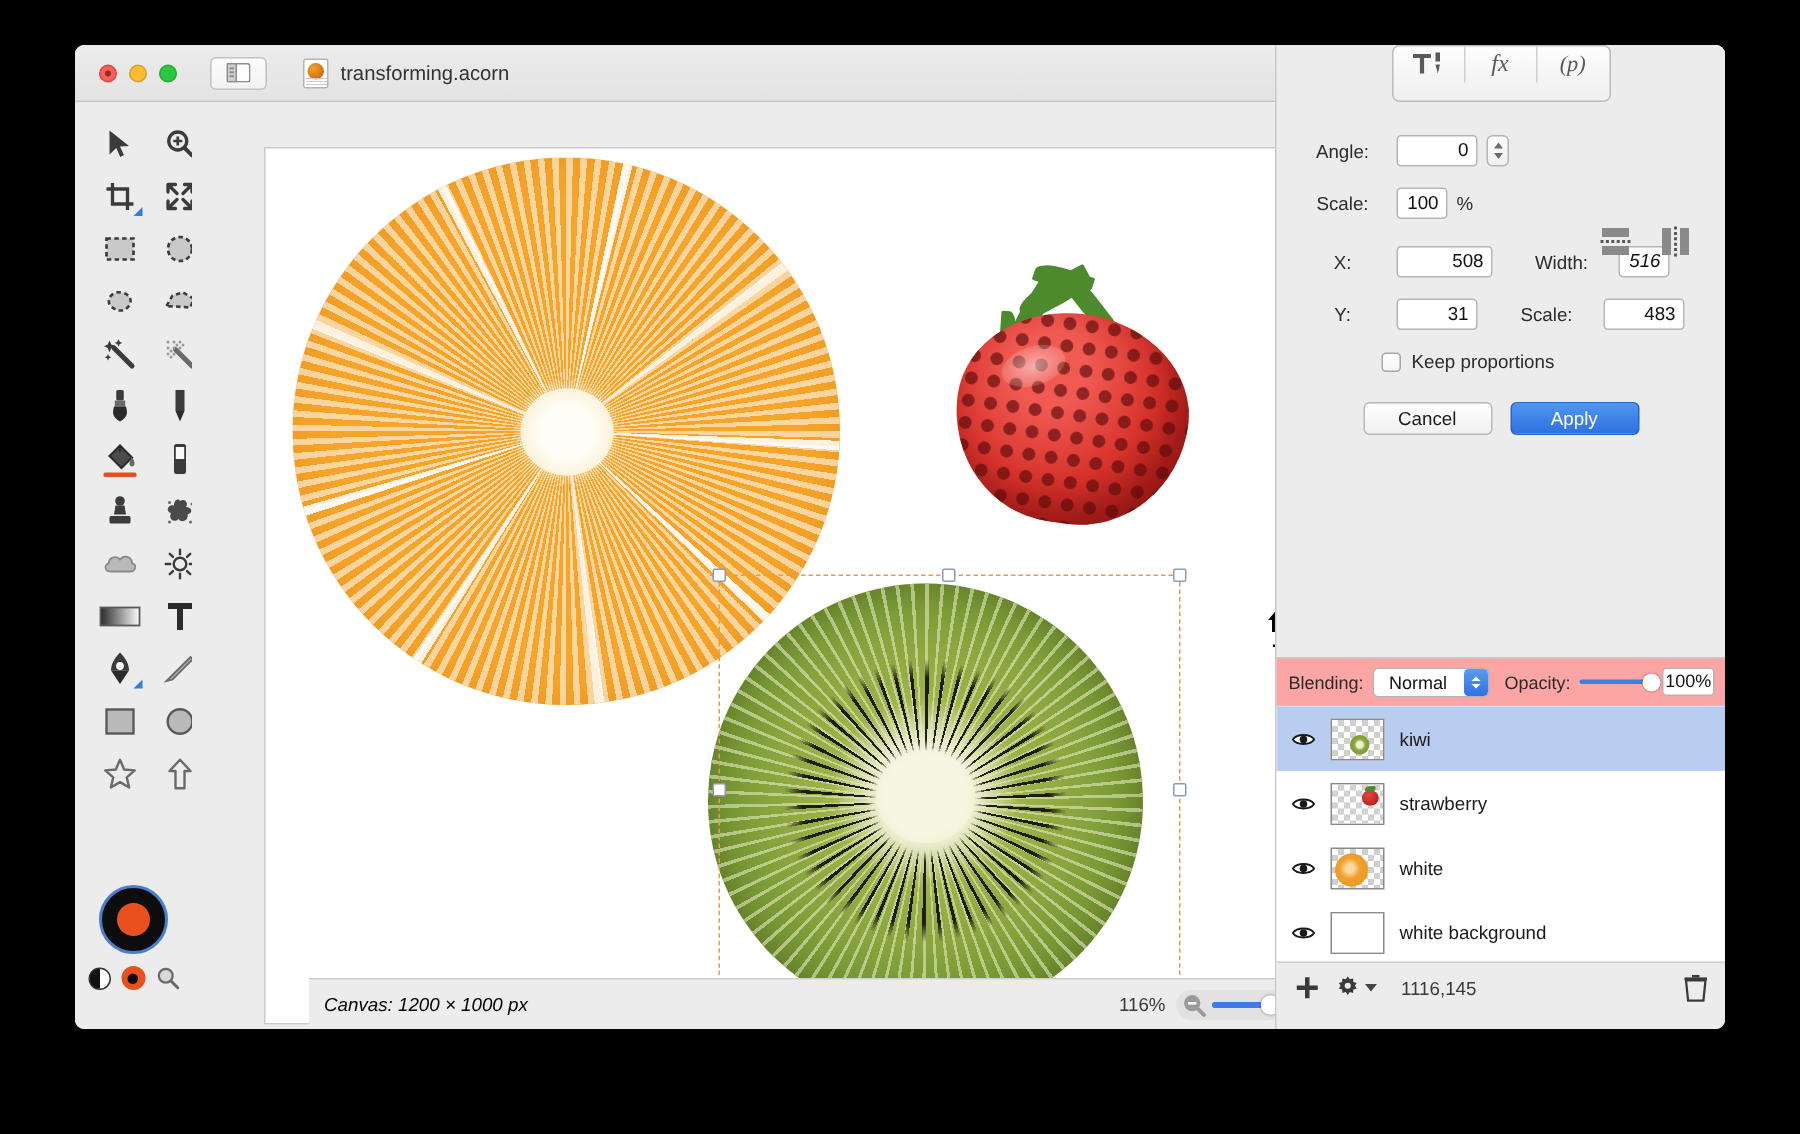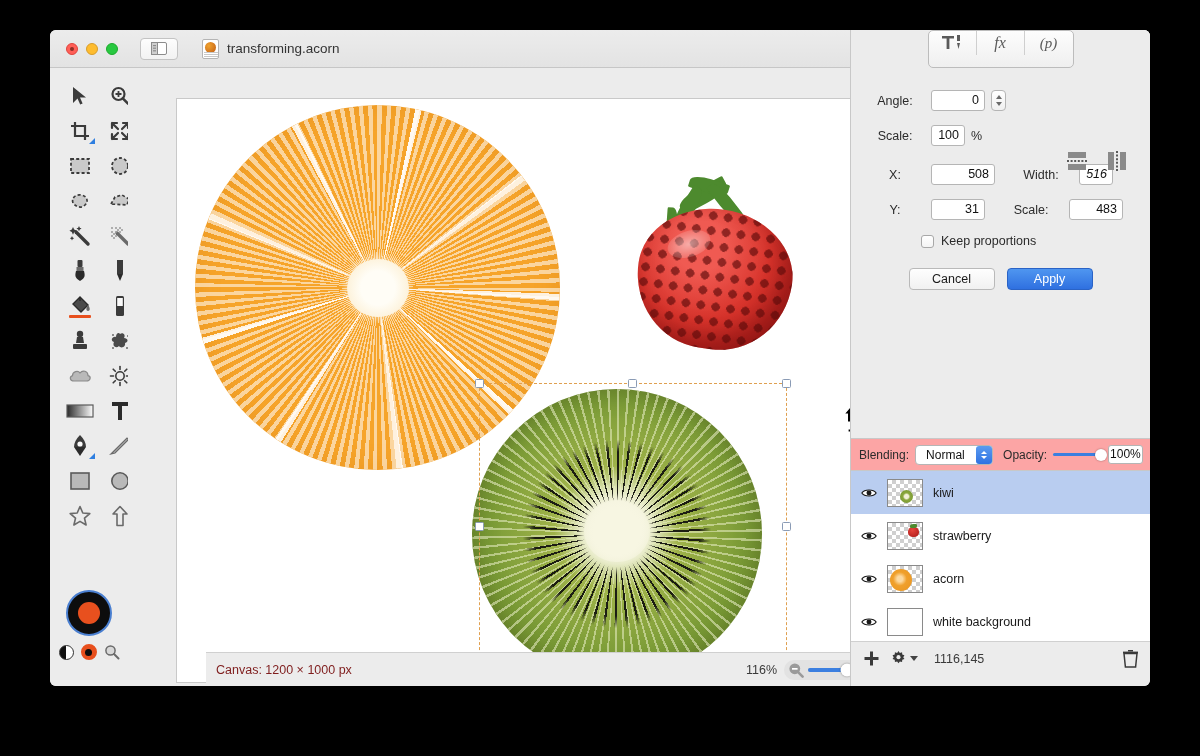--- a/index.html
+++ b/index.html
@@ -223,21 +223,21 @@
   .h-bc { left: 50%; margin-left: -5px; bottom: -5px; } .h-br { right: -5px; bottom: -5px; }
   .movecursor { position: absolute; left: 660px; top: 306px; }
 
   
   .statusbar {
     position: absolute; left: 78px; bottom: 0;
     width: 722px; height: 34px;
     background: #ececec; border-top: 1px solid #d0d0d0;
     display: flex; align-items: center;
   }
-  .canvas-size { margin-left: 10px; font-size: 12.5px; color: #7f1d1d; }
+  .canvas-size { margin-left: 10px; font-size: 12.5px; color: #000000; font-style: italic; }
   .zoom-group { margin-left: auto; display: flex; align-items: center; gap: 7px; margin-right: 14px; }
   .zoom-pct { font-size: 12.5px; color: #3a3a3a; }
   .zoom-slider-wrap {
     display: flex; align-items: center; gap: 4px;
     background: #e2e2e2; border-radius: 11px; padding: 2px 4px;
   }
   .mag { width: 16px; height: 16px; }
   .ztrack { position: relative; width: 82px; height: 4px; background: #bcbcbc; border-radius: 2px; }
   .zfill { position: absolute; left: 0; top: 0; height: 4px; width: 48%; background: #3b7fe0; border-radius: 2px; }
   .zknob {
@@ -792,21 +792,21 @@
 
       <div class="layer-row">
         <svg class="eye" viewBox="0 0 18 12">
           <path d="M1 6 C4 1.5, 14 1.5, 17 6 C14 10.5, 4 10.5, 1 6 Z" fill="#fff" stroke="#1a1a1a" stroke-width="1.4"></path>
           <circle cx="9" cy="6" r="2.8" fill="#1a1a1a"></circle>
         </svg>
         <div class="thumb">
           <div class="checker"></div>
             <div class="th-orange"></div>
         </div>
-        <span class="layer-name">acorn</span>
+        <span class="layer-name">white</span>
       </div>
 
       <div class="layer-row">
         <svg class="eye" viewBox="0 0 18 12">
           <path d="M1 6 C4 1.5, 14 1.5, 17 6 C14 10.5, 4 10.5, 1 6 Z" fill="#fff" stroke="#1a1a1a" stroke-width="1.4"></path>
           <circle cx="9" cy="6" r="2.8" fill="#1a1a1a"></circle>
         </svg>
         <div class="thumb">
           <div class="th-white"></div>
         </div>

